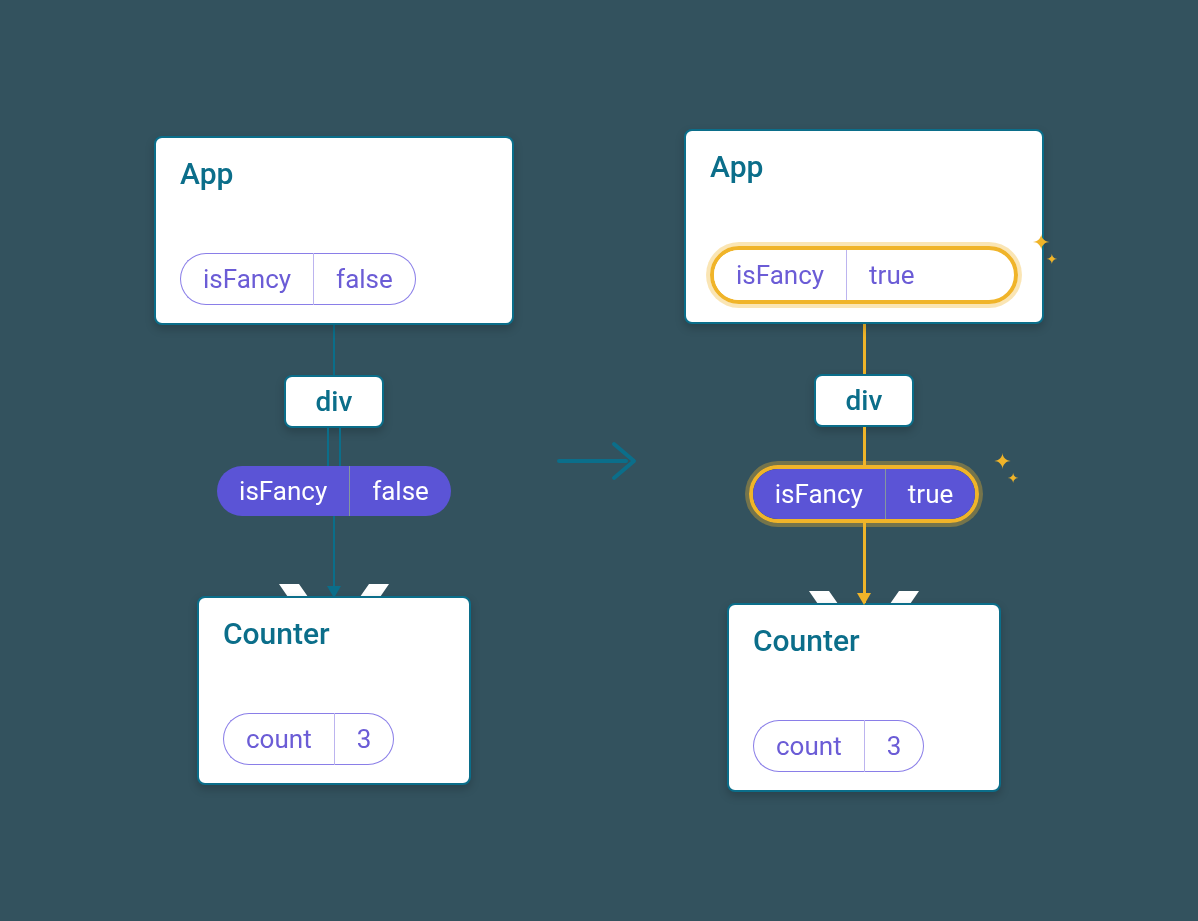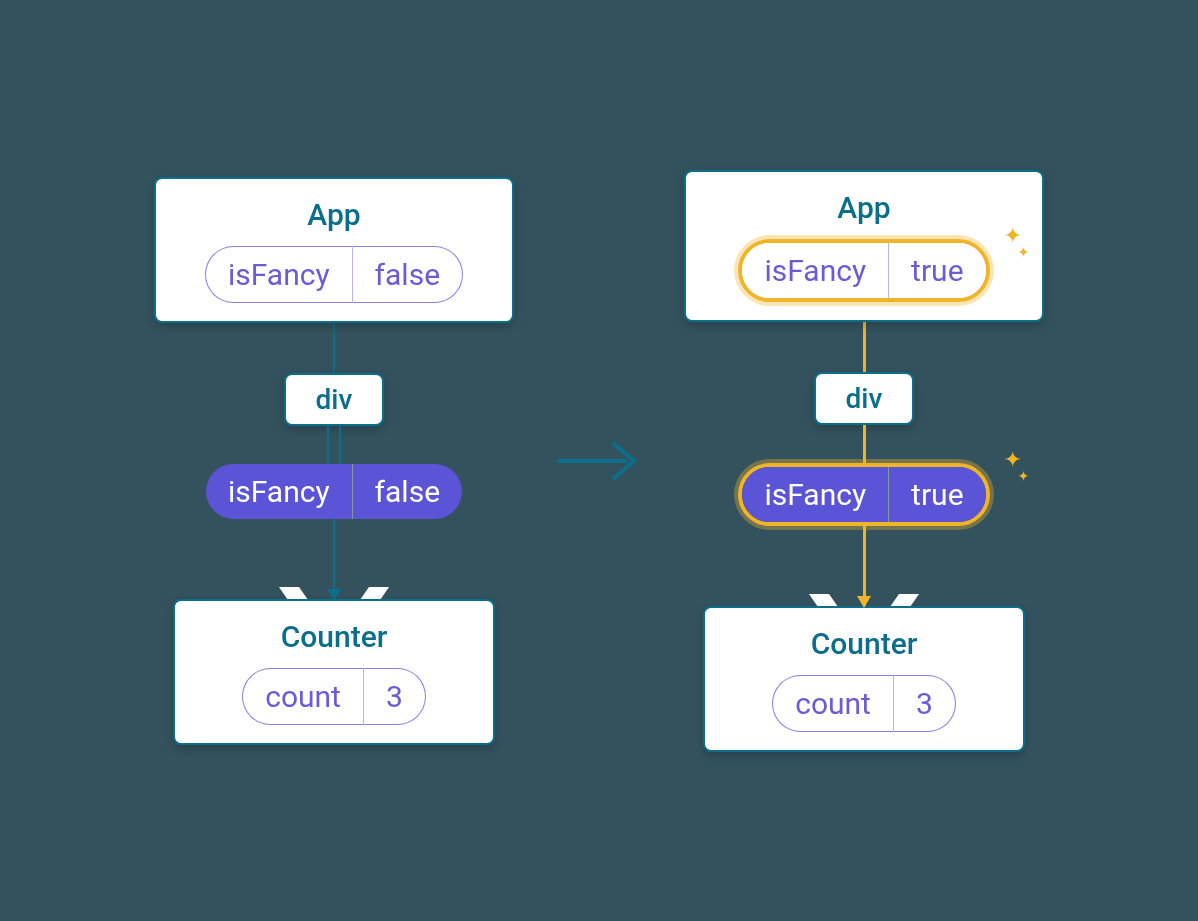--- a/index.html
+++ b/index.html
@@ -24,38 +24,38 @@
     align-items: center;
   }
   .node-box {
     background: #fff;
     border: 2px solid #0b6e8a;
     border-radius: 8px;
     box-shadow: 0 4px 10px rgba(0,0,0,0.2);
     padding: 18px 24px;
     display: flex;
     flex-direction: column;
-    align-items: center;
-    position: relative;
+    position: relative;
+    gap: 48px;
   }
   .node-title {
     color: #0b6e8a;
     font-size: 30px;
     font-weight: 500;
     margin-bottom: 14px;
   }
   .pill {
     display: flex;
     border-radius: 999px;
     overflow: visible;
     position: relative;
   }
   .pill .segment {
     padding: 10px 22px;
-    font-size: 30px;
+    font-size: 26px;
     font-weight: 400;
     display: flex;
     align-items: center;
     justify-content: center;
   }
   .pill .left {
     border-top-left-radius: 999px;
     border-bottom-left-radius: 999px;
     border-right: none !important;
   }
@@ -163,21 +163,21 @@
   .arrow-down.gold { background: #f0b429; }
   .arrow-down.gold::after { border-top-color: #f0b429; }
 
   .transition-arrow {
     color: #0b6e8a;
     display: flex;
     align-items: center;
   }
 
   .app-box { width: 360px; }
-  .counter-box { width: 322px; }
+  .counter-box { width: 274px; }
 </style>
 </head>
 <body>
 
 <div class="diagram">
 
   <div class="column">
     <div class="node-box app-box">
       <div class="node-title">App</div>
       <div class="pill outline">

